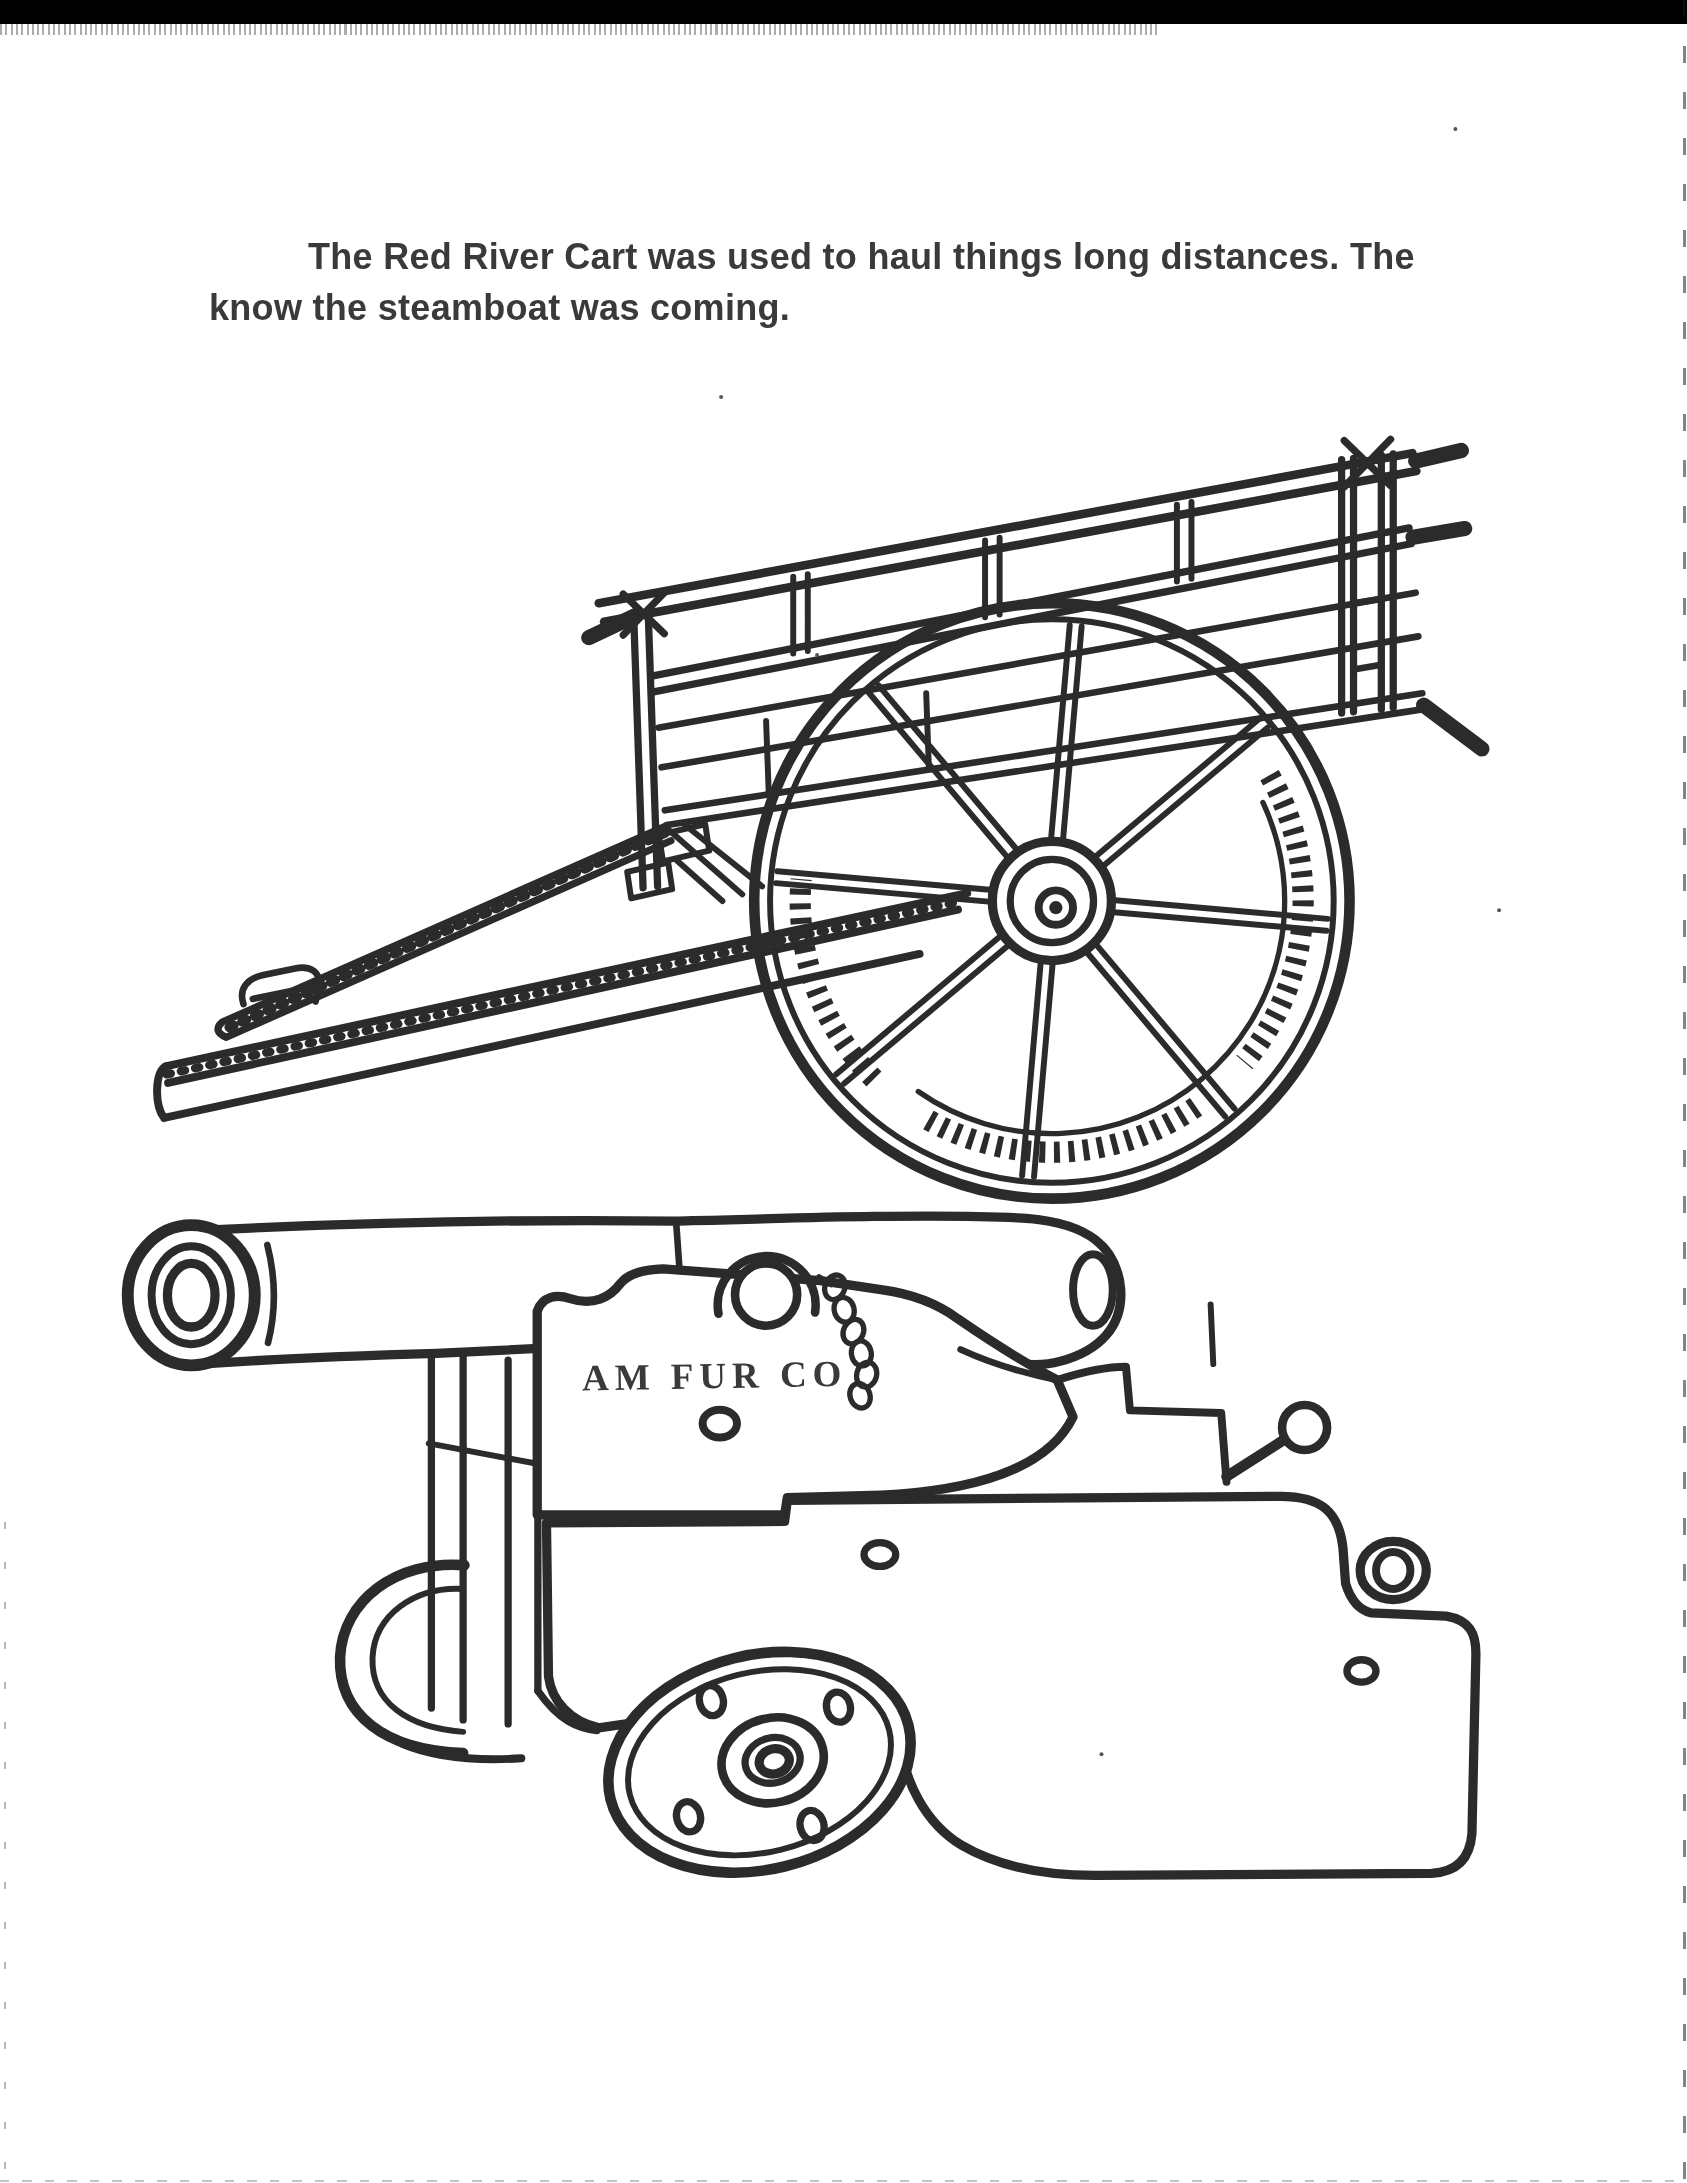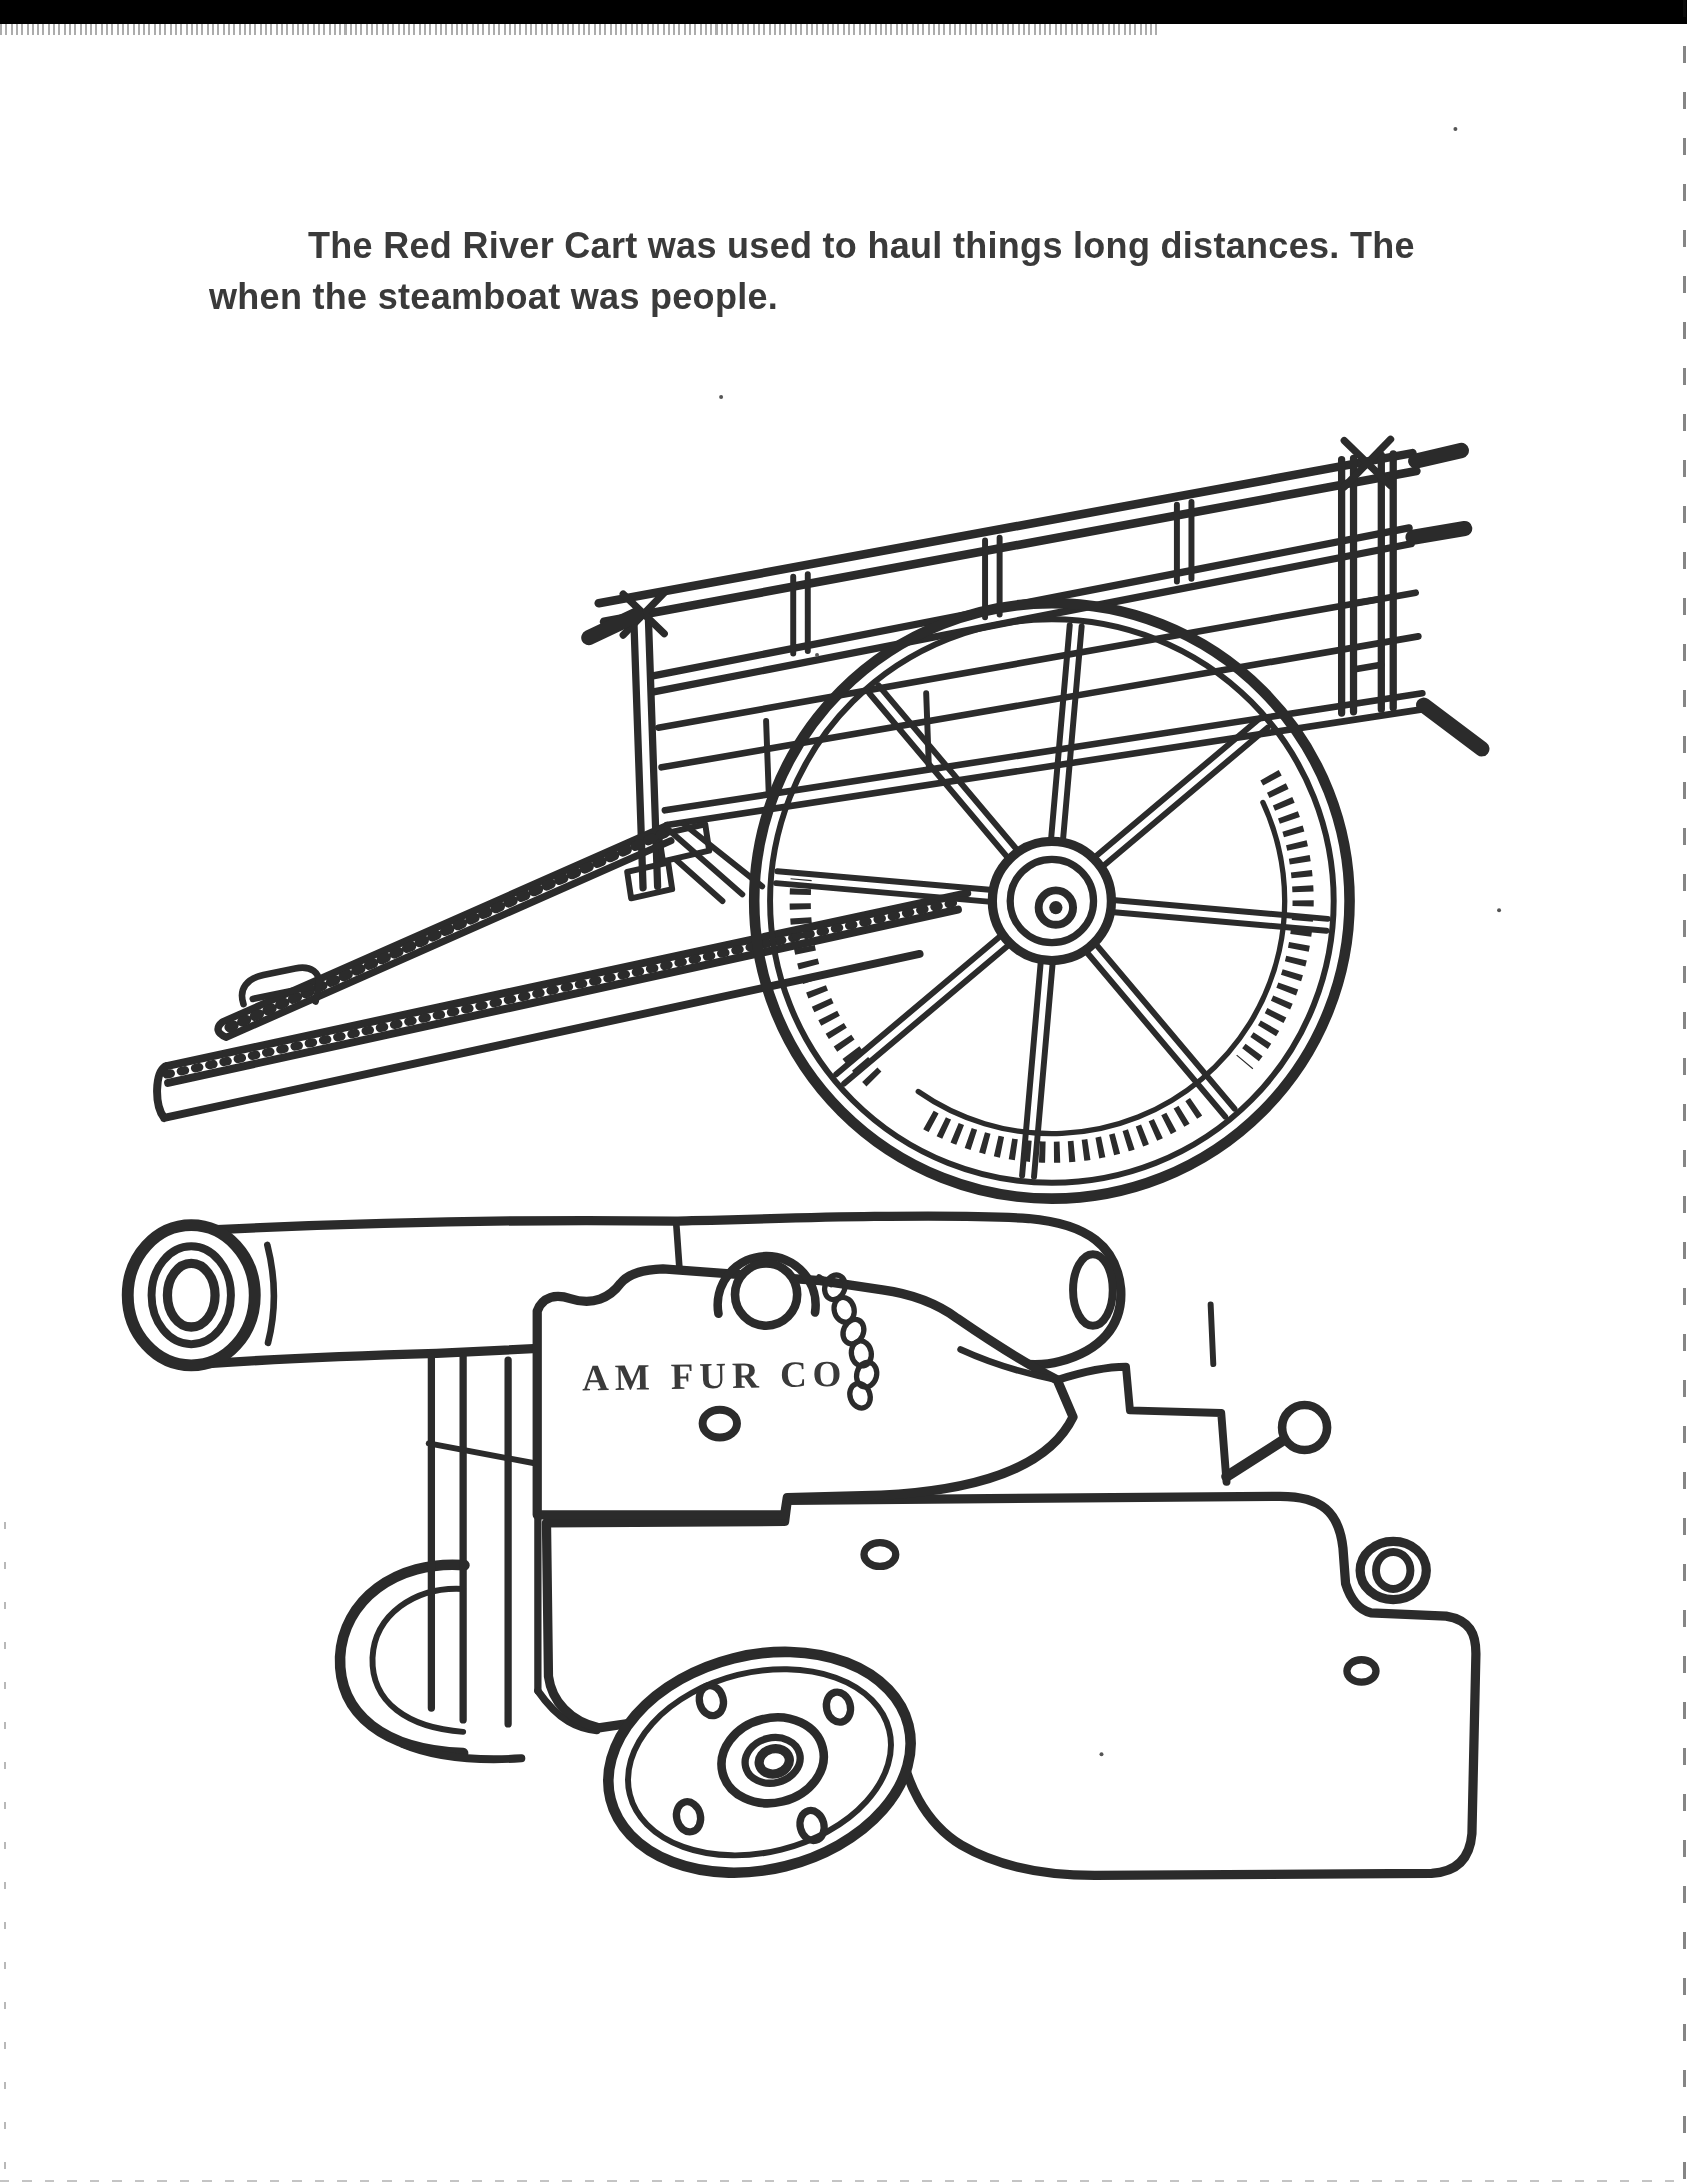--- a/index.html
+++ b/index.html
@@ -28,21 +28,21 @@
     position:absolute;left:4px;top:1522px;width:2px;height:662px;
     background:repeating-linear-gradient(180deg, rgba(20,20,20,.6) 0 6.6px, rgba(0,0,0,0) 6.6px 40px);
     opacity:.5;
   }
   .scan-bottom-line{
     position:absolute;left:0;bottom:1.3px;width:1687px;height:2px;
     background:repeating-linear-gradient(90deg, rgba(60,60,60,.5) 0 9.3px, rgba(0,0,0,0) 9.3px 22.5px);
     opacity:.6;
   }
   .caption{
-    position:absolute;left:209px;top:220px;width:1422px;
+    position:absolute;left:209px;top:231px;width:1422px;
     color:#3a3a3a;
     font-size:36px;line-height:51px;font-weight:bold;
     letter-spacing:0.3px;
   }
   .caption .line{white-space:nowrap;}
   .caption .line.first{text-indent:99px;}
   .drawings{position:absolute;left:0;top:0;width:1687px;height:2183px;}
   svg *{vector-effect:none;}
 </style>
 </head>
@@ -51,21 +51,21 @@
 <div class="page">
 
   <div class="scan-top-band"></div>
   <div class="scan-top-dither"></div>
   <div class="scan-edge-right"></div>
   <div class="scan-edge-left"></div>
   <div class="scan-bottom-line"></div>
 
   <div class="caption">
     <div class="line first">The Red River Cart was used to haul things long distances. The</div>
-    <div class="line">when the steamboat was people.</div>
+    <div class="line">know the steamboat was coming.</div>
   </div>
 
   <svg class="drawings" viewBox="0 0 2550 3300" xmlns="http://www.w3.org/2000/svg" fill="none" stroke="#2b2b2b" stroke-linecap="round" stroke-linejoin="round">
 
     <g>
 
       <g>
         <path stroke-width="13" d="M905,912 L2135,685 M913,940 L2141,712"></path>
         <path stroke-width="11" d="M985,1022 L2130,798 M988,1046 L2133,822"></path>
         <path stroke-width="9" d="M1199,872 L1199,988 M1221,868 L1221,984

